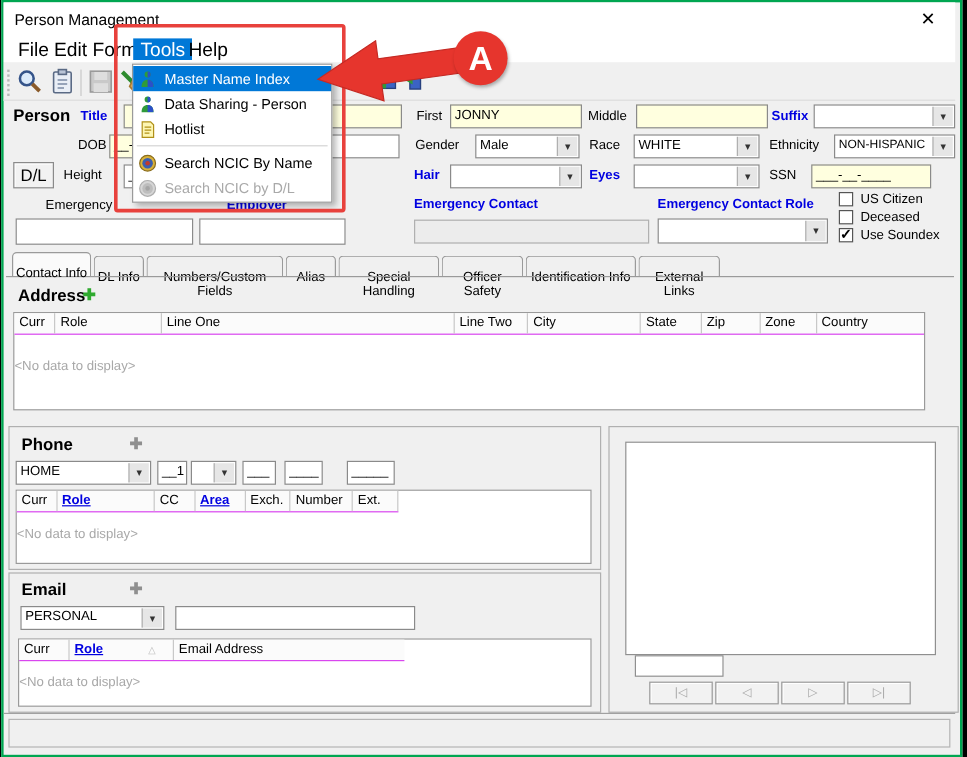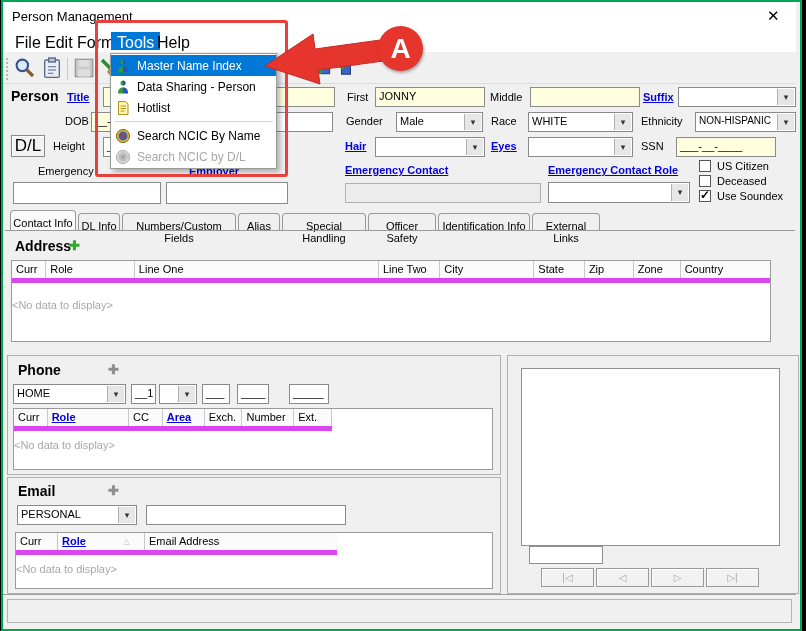--- a/index.html
+++ b/index.html
@@ -13,40 +13,40 @@
   .close{left:764px;top:5px;font-size:15px;color:#000;cursor:pointer;}
   .menubar{left:0;top:28px;width:793px;height:22px;background:#fff;}
   .mbi{top:2px;height:18px;font-size:16px;color:#000;padding:2px 6px;}
   .mbi.sel{background:#0078d7;color:#fff;}
   .toolbar{left:0;top:50px;width:793px;height:32px;background:#f0f0f0;border-bottom:1px solid #dcdcdc;}
   .grip{left:3px;top:56px;width:3px;height:22px;border-left:2px dotted #b8b8b8;}
   .tbtn{width:24px;height:24px;}
   .tsep{width:1px;height:22px;background:#c8c8c8;}
   .lbl{font-size:11px;font-weight:normal;color:#000;white-space:nowrap;}
   .biglbl{font-size:14px;font-weight:bold;color:#000;white-space:nowrap;}
-  .link{font-size:11px;font-weight:bold;color:#0000e0;text-decoration:underline;white-space:nowrap;cursor:pointer;}
+  .link{font-size:11px;font-weight:bold;color:#0000e0;white-space:nowrap;cursor:pointer;}
   .field{background:#fff;border:1px solid #8a8a8a;font-size:11px;color:#000;padding:2px 3px;white-space:nowrap;overflow:hidden;}
   .yellow{background:#ffffdf;}
   .disab{background:#ececec;border:1px solid #b0b0b0;}
   .btn3d{background:#f2f2f2;border:1px solid #8a8a8a;box-shadow:inset 1px 1px 0 #fff;
-    font-size:17px;color:#000;text-align:center;cursor:pointer;}
+    font-size:14px;color:#000;text-align:center;cursor:pointer;}
   .combo{background:#fff;border:1px solid #8a8a8a;}
   .cval{position:absolute;left:3px;top:2px;font-size:11px;color:#000;white-space:nowrap;}
   .cbtn{position:absolute;right:1px;top:1px;bottom:1px;width:16px;background:#e6e6e6;
     border-left:1px solid #b0b0b0;text-align:center;font-size:9px;line-height:16px;color:#333;cursor:pointer;}
   .cb{width:12px;height:12px;background:#fff;border:1px solid #555;}
   .cbchk{position:absolute;left:0px;top:-3px;font-size:12px;font-weight:bold;color:#000;}
   .cblbl{font-size:11px;color:#000;white-space:nowrap;}
   .tab{border:1px solid #9a9a9a;border-bottom:none;border-radius:4px 4px 0 0;background:#f0f0f0;
-    font-size:11px;color:#000;text-align:center;padding-top:6px;cursor:pointer;}
+    font-size:11px;color:#000;text-align:center;padding-top:11px;cursor:pointer;}
   .tab.active{background:#fafafa;z-index:3;font-size:11px;}
   .content{left:2px;top:228px;width:790px;height:364px;border-top:1px solid #9a9a9a;}
   .panel{border:1px solid #b0b0b0;background:#f0f0f0;}
   .grid{background:#fff;border:1px solid #9a9a9a;}
-  .ghead{position:absolute;left:0;top:0;display:flex;background:#fbfbfb;border-bottom:5px solid #d946ef;}
+  .ghead{position:absolute;left:0;top:0;display:flex;background:#fbfbfb;border-bottom:1px solid #d946ef;}
   .gcell{border-right:1px solid #c8c8c8;padding:2px 4px;font-size:11px;color:#000;white-space:nowrap;overflow:hidden;}
   .gcell.link2{color:#0000e0;font-weight:bold;text-decoration:underline;}
   .nodata{position:absolute;font-size:11px;color:#a8a8a8;text-align:left;white-space:nowrap;}
   .plus{font-size:13px;font-weight:bold;}
   .plus.green{color:#2faa2f;} .plus.gray{color:#8f8f8f;}
   .menu{left:107px;top:51px;width:167px;background:#fff;border:1px solid #9a9a9a;z-index:40;
     box-shadow:3px 3px 5px rgba(0,0,0,.28);padding:1px 0;}
   .mitem{height:21px;display:flex;align-items:center;gap:6px;padding:0 6px 0 4px;font-size:12px;color:#000;cursor:pointer;}
   .mitem.hl{background:#0078d7;color:#fff;}
   .mitem.dis{color:#a9a9a9;cursor:default;}

